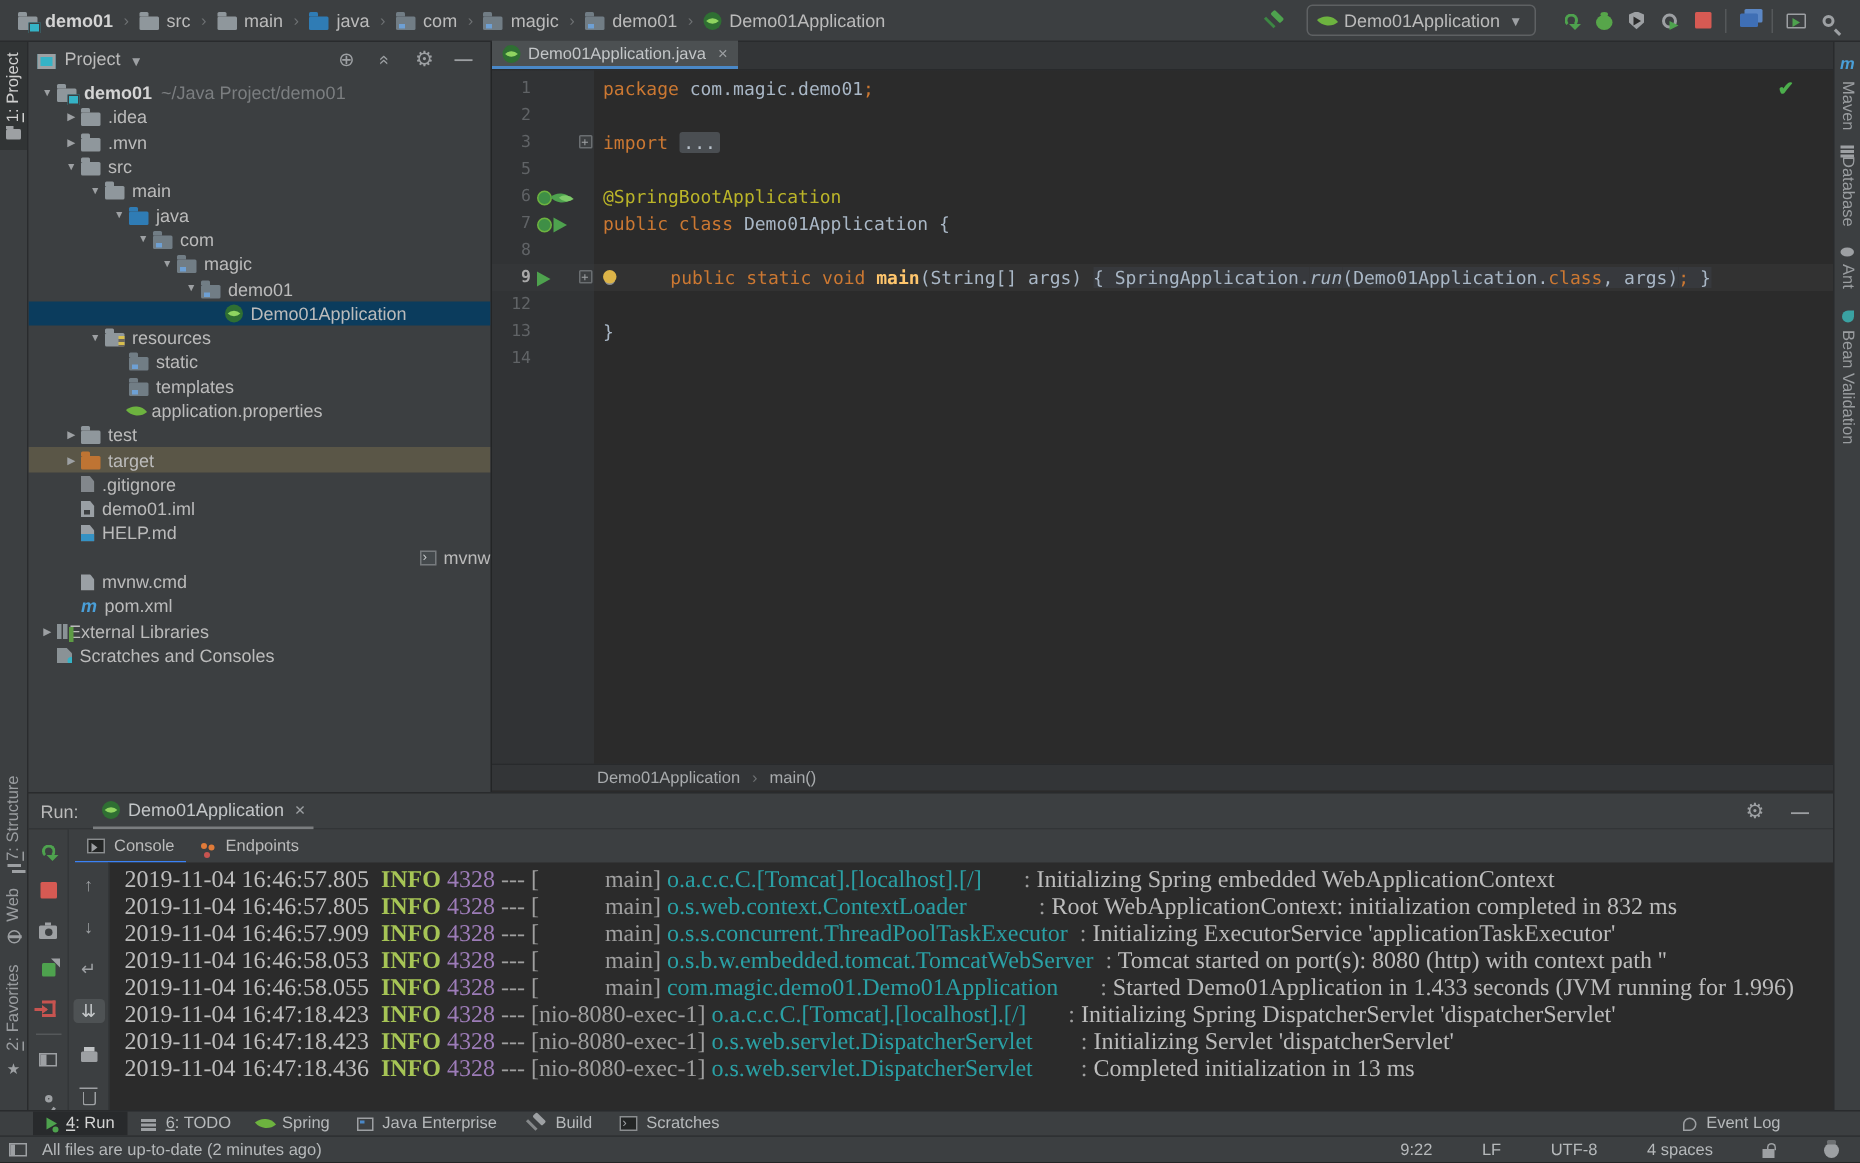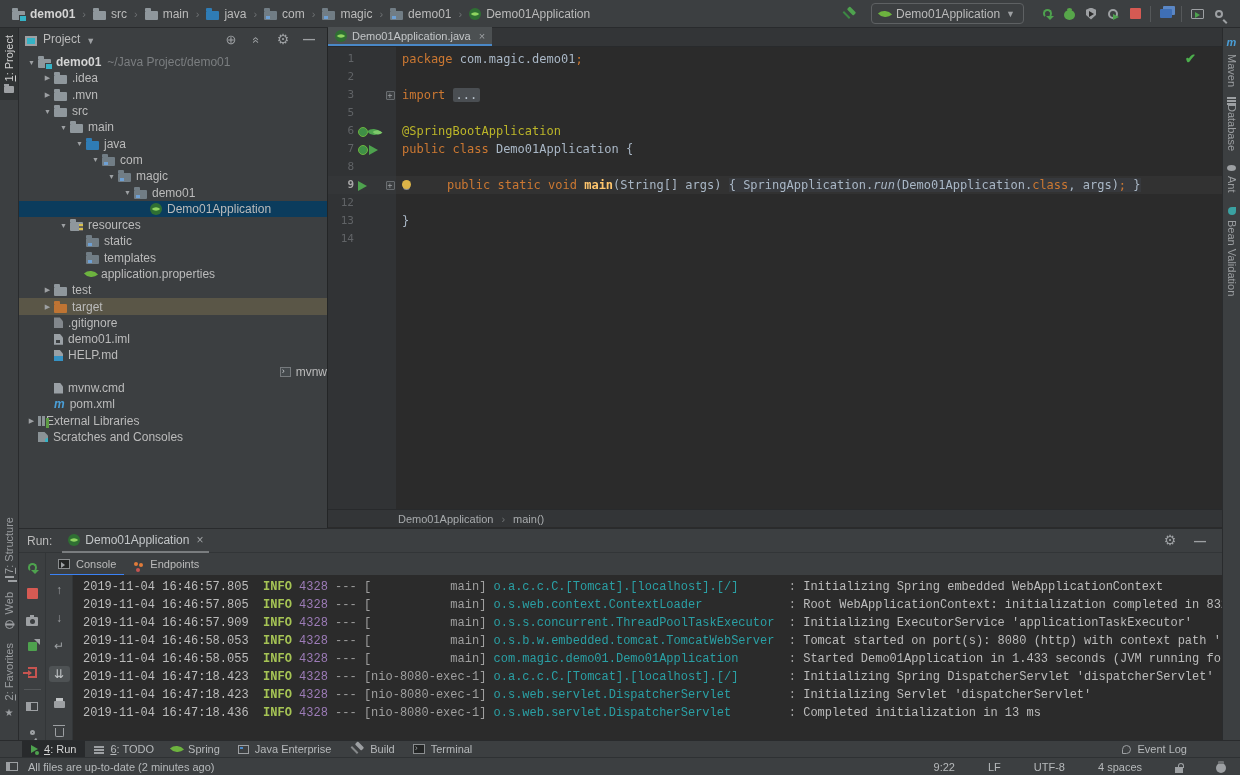--- a/index.html
+++ b/index.html
@@ -195,21 +195,21 @@
   .vtool{width:27px;flex:none;border-right:1px solid #333638;display:flex;flex-direction:column;align-items:center;padding-top:7px;gap:12px;background:#3c3f41}
   .vtool .titem{display:flex;align-items:center;justify-content:center;width:21px;height:16px;border-radius:3px}
   .vtool .titem.selected{background:#4e5254}
   .vtool .hsep{width:17px;height:1px;background:#55585a;margin:-3px 0}
   #runcontent{flex:1;display:flex;flex-direction:column;min-width:0;background:#3c3f41}
   #consoletabs{height:22px;display:flex;align-items:flex-end;gap:2px;padding-left:4px;background:#3c3f41}
   .ctab{display:flex;align-items:center;gap:6px;height:22px;padding:0 8px;font-size:11px;color:#bbbbbb}
   .ctab.selected{border-bottom:1px solid #3b82f6}
   #consolewrap{flex:1;display:flex;min-width:0}
   #console{flex:1;background:#2b2b2b;overflow:hidden;padding:3px 0 0 10px}
-  .log{white-space:pre;height:18px;line-height:18px;font-family:Liberation Mono, monospace;font-size:12px;color:#bcbcbc}
+  .log{white-space:pre;height:18px;line-height:18px;font-family:Liberation Serif, serif;font-size:16px;color:#bcbcbc}
   .lv{color:#a6c455;font-weight:bold}
   .pid{color:#9d7cb8}
   .lg{color:#2aa0a5}
   .dim{color:#9f9f9f}
 
   
   #bottombar .bitem{display:flex;align-items:center;gap:6px;padding:0 9px;height:17px;color:#b6b9bb}
   #bottombar .bitem.active{background:#282a2c;color:#d4d4d4}
   #bottombar .left{display:flex;margin-left:22px}
   #bottombar .right{margin-left:auto;display:flex;margin-right:44px}
@@ -695,21 +695,21 @@
         <div class="bitem">
           <span class="ic ic-javaee"></span>
           <span>Java Enterprise</span>
         </div>
         <div class="bitem">
           <span class="ic ic-hammer g"></span>
           <span>Build</span>
         </div>
         <div class="bitem">
           <span class="ic ic-terminal"></span>
-          <span>Terminal</span>
+          <span>Scratches</span>
         </div>
       </div>
     <div class="right" id="bb-right">
         <div class="bitem">
           <span class="ic ic-event-log"></span>
           <span>Event Log</span>
         </div>
       </div>
   </div>
 

